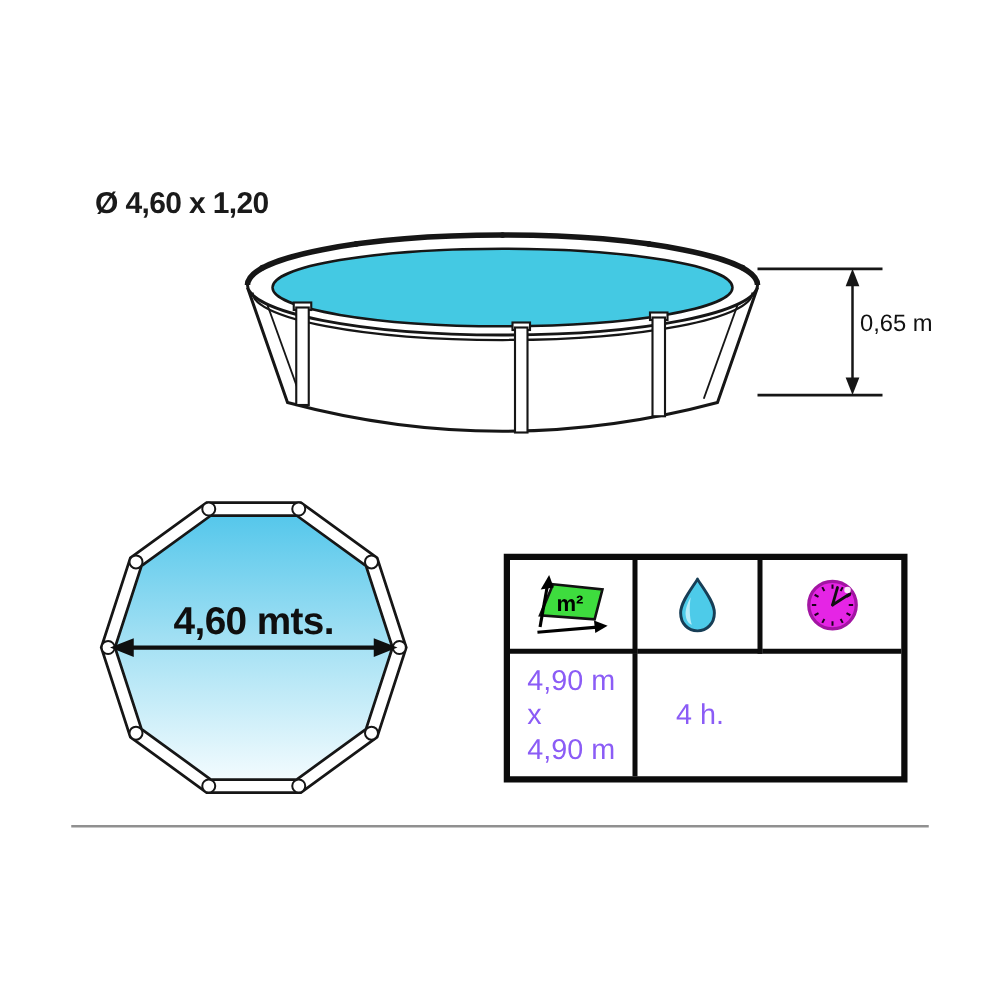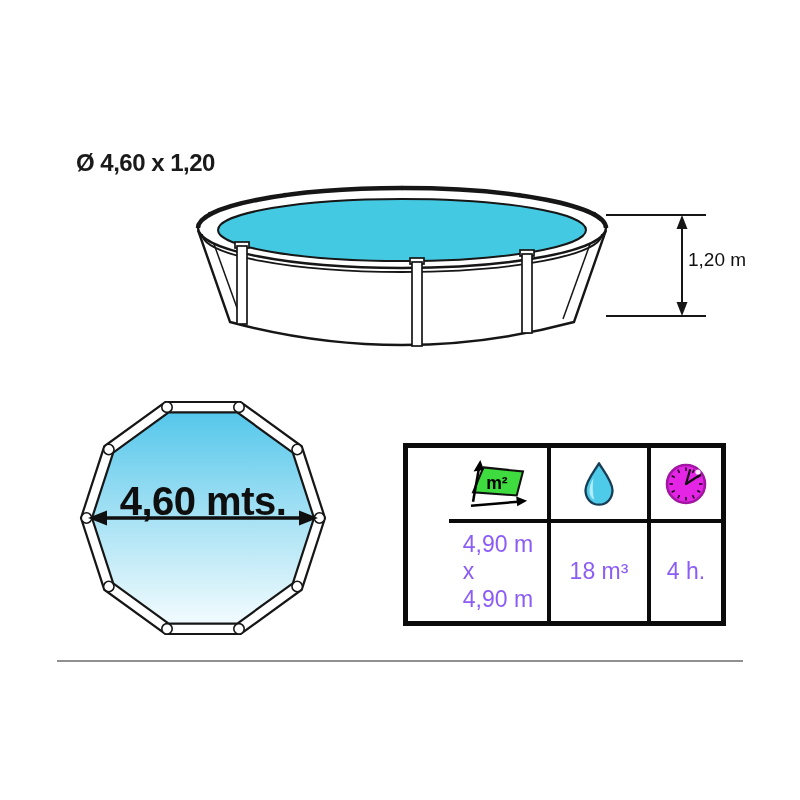--- a/index.html
+++ b/index.html
@@ -11,25 +11,25 @@
   .title{left:76px;top:149px;font-size:24px;font-weight:600;letter-spacing:-0.5px;color:#1a1a1a;}
 
   
   .caption{left:230px;top:277px;width:277px;height:27px;background:#ffffff;border:1px solid #3f3f3f;
            font-family:"Liberation Sans",sans-serif;font-size:13px;color:#4a4a4a;
            display:flex;align-items:center;justify-content:center;white-space:nowrap;}
 
   
   .height-label{left:688px;top:249px;font-size:19px;color:#111;}
   .diameter-label{left:75px;top:479px;width:256px;text-align:center;
-                  font-size:40px;font-weight:600;letter-spacing:-0.5px;color:#0f0f0f;}
+                  font-size:31px;font-weight:600;letter-spacing:-0.5px;color:#0f0f0f;}
 
   
   .spec-table{left:403px;top:443px;width:323px;height:183px;border:5px solid #0b0b0b;background:#fff;
-              display:grid;grid-template-columns:102px 100px 1fr;grid-template-rows:75px 1fr;box-sizing:border-box;padding-left:41px;}
+              display:grid;grid-template-columns:102px 100px 1fr;grid-template-rows:75px 1fr;box-sizing:border-box;}
   .cell{display:flex;align-items:center;justify-content:center;box-sizing:border-box;}
   .cell.br{border-right:4px solid #0b0b0b;}
   .cell.bb{border-bottom:4px solid #0b0b0b;}
   .value{font-size:23px;color:#8b5cf6;line-height:1.2;}
 
   
   .divider{left:57px;top:660px;width:686px;height:2px;background:#909090;}
 
   svg{display:block;}
 </style>
@@ -74,21 +74,21 @@
     <g stroke="#161616">
       <line x1="6" y1="10" x2="106" y2="10" stroke-width="2.2"></line>
       <line x1="6" y1="111" x2="106" y2="111" stroke-width="2.2"></line>
       <line x1="82" y1="16" x2="82" y2="105" stroke-width="2"></line>
     </g>
     <g fill="#161616">
       <polygon points="82,10 76.5,24 87.5,24"></polygon>
       <polygon points="82,111 76.5,97 87.5,97"></polygon>
     </g>
   </svg>
-  <div class="abs height-label">1,20 m</div>
+  <div class="abs height-label">0,65 m</div>
 
   <svg class="abs" style="left:75px;top:390px;" width="256" height="256" viewBox="0 0 256 256">
     <defs>
       <linearGradient id="waterGrad" x1="0" y1="0" x2="0" y2="1">
         <stop offset="0%" stop-color="#55C7EB"></stop>
         <stop offset="45%" stop-color="#9FDFF3"></stop>
         <stop offset="100%" stop-color="#F2FBFE"></stop>
       </linearGradient>
     </defs>
     <polygon points="250,128 226.7,56.3 165.7,12 90.3,12 29.3,56.3 6,128 29.3,199.7 90.3,244 165.7,244 226.7,199.7" fill="#ffffff" stroke="#161616" stroke-width="2.2"></polygon>
@@ -156,23 +156,20 @@
       </svg>
     </div>
 
     <div class="cell br">
       <div class="value small-lines">
         <div>4,90 m</div>
         <div>x</div>
         <div>4,90 m</div>
       </div>
     </div>
-    <div class="cell br">
-      <div class="value">18 m³</div>
-    </div>
     <div class="cell">
       <div class="value">4 h.</div>
     </div>
   </div>
 
   <div class="abs divider"></div>
 
 </div>
 
 </body></html>

